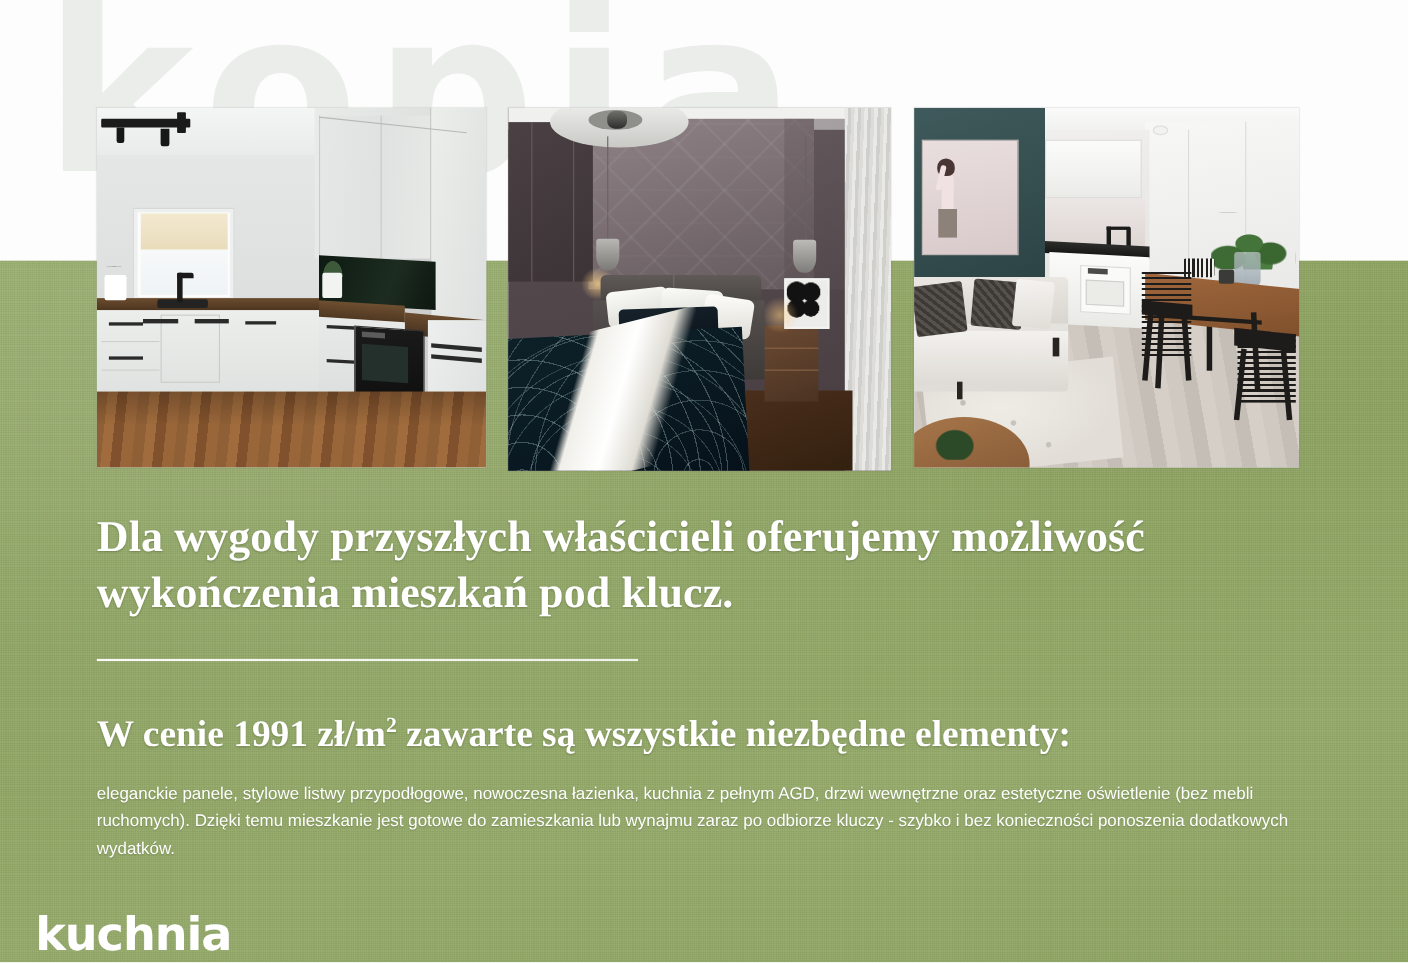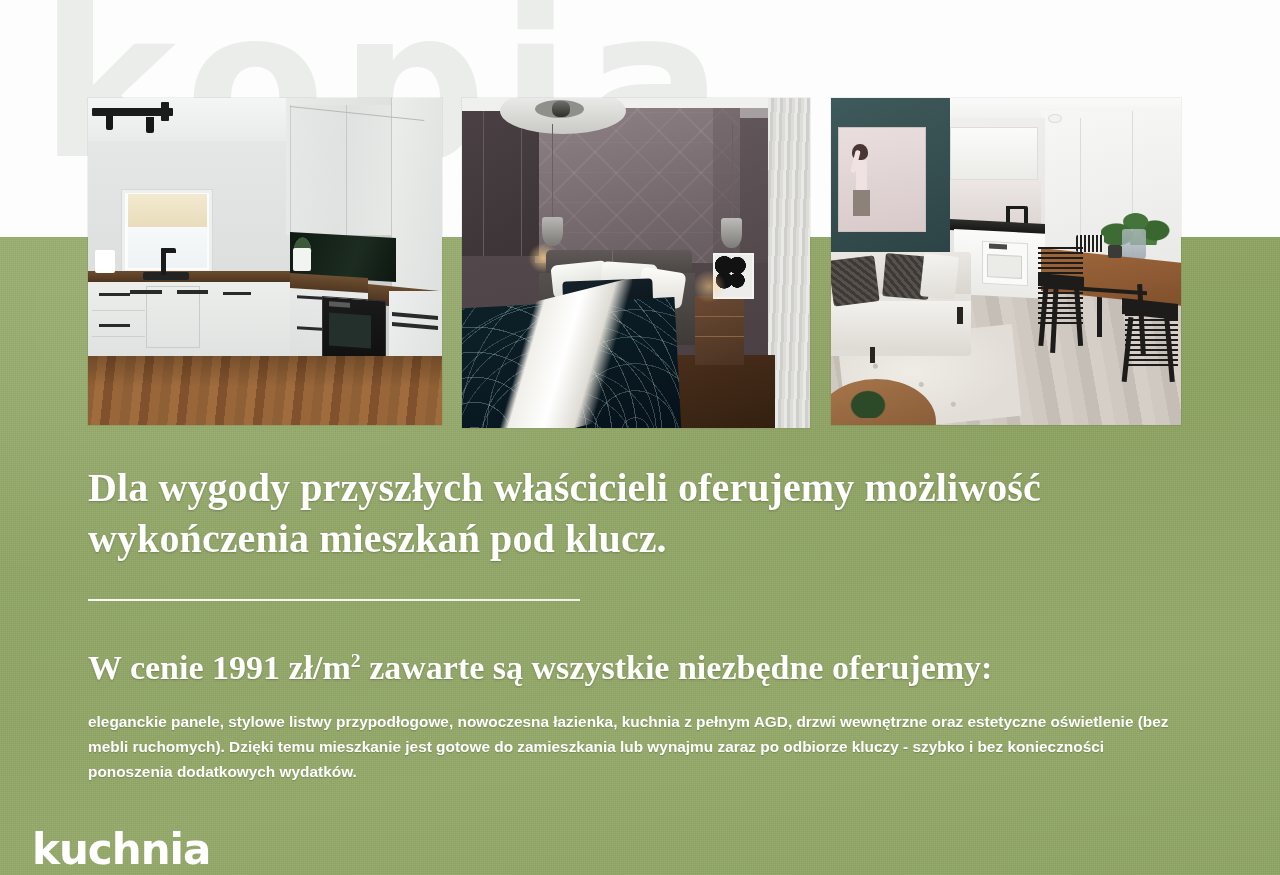--- a/index.html
+++ b/index.html
@@ -302,21 +302,21 @@
     font-size:34px;
     line-height:1.2;
     color:#ffffff;
     text-shadow:0 1px 2px rgba(40,55,20,.30);
     white-space:nowrap;
   }
   .subhead sup { font-size:.58em; vertical-align:super; }
   .body-copy {
     position:absolute; left:88px; top:710px; width:1100px;
     font-family:"Liberation Sans", sans-serif;
-    font-weight:700;
+    font-weight:400;
     font-size:15.4px;
     line-height:1.62;
     color:#ffffff;
     text-shadow:0 1px 1px rgba(40,55,20,.26);
   }
 
   
   .logo {
     position:absolute; left:32px; top:830px; z-index:5;
     display:flex; align-items:center; height:40px;
@@ -488,21 +488,21 @@
     </div>
 
   </div>
 
   <div class="content">
 
     <h1 class="headline">Dla wygody przyszłych właścicieli oferujemy możliwość wykończenia mieszkań pod klucz.</h1>
 
     <div class="divider"></div>
 
-    <h2 class="subhead"><span>W cenie 1991 zł/m</span><sup>2</sup><span> zawarte są wszystkie niezbędne oferujemy:</span></h2>
+    <h2 class="subhead"><span>W cenie 1991 zł/m</span><sup>2</sup><span> zawarte są wszystkie niezbędne elementy:</span></h2>
 
     <p class="body-copy">eleganckie panele, stylowe listwy przypodłogowe, nowoczesna łazienka, kuchnia z pełnym AGD, drzwi wewnętrzne oraz estetyczne oświetlenie (bez mebli ruchomych). Dzięki temu mieszkanie jest gotowe do zamieszkania lub wynajmu zaraz po odbiorze kluczy - szybko i bez konieczności ponoszenia dodatkowych wydatków.</p>
   </div>
 
   <div class="logo">
     <span class="logo-text">kuchnia</span>
   </div>
 
 </div>
 

